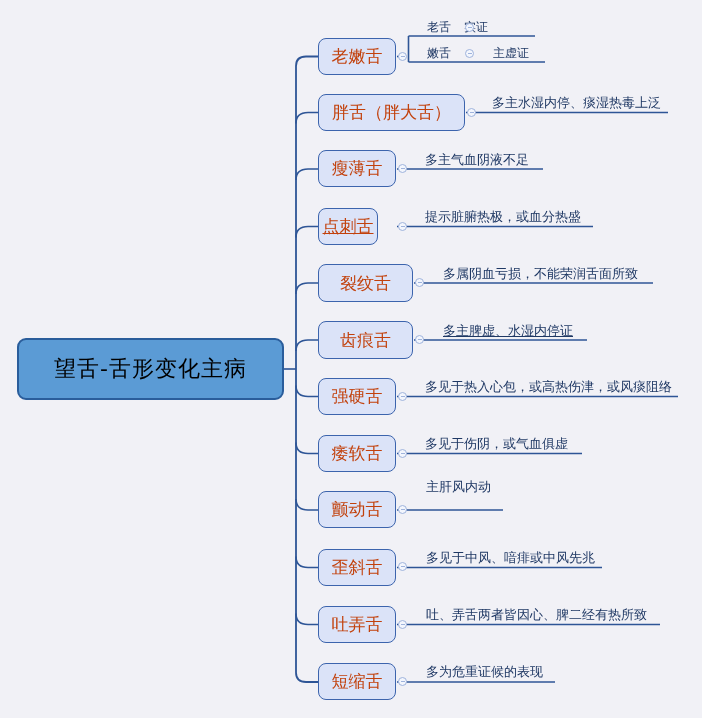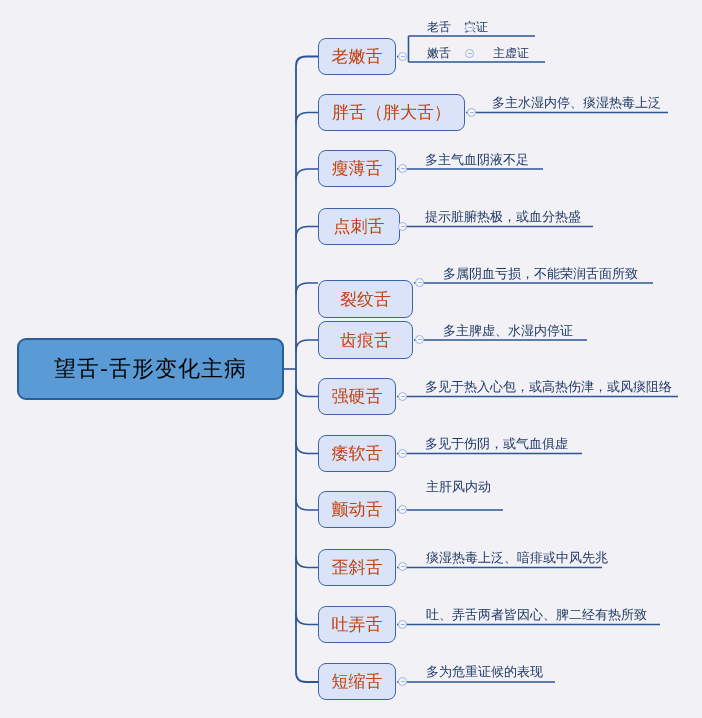--- a/index.html
+++ b/index.html
@@ -121,47 +121,47 @@
   <div class="child-label" style="left:493px;top:46px;">主虚证</div>
 
   <div class="node branch" style="left:318px;top:94px;width:147px;height:37px;">胖舌（胖大舌）</div>
   <span class="collapse-icon" style="left:467px;top:108px;"></span>
   <div class="note" style="left:492px;top:95px;">多主水湿内停、痰湿热毒上泛</div>
 
   <div class="node branch" style="left:318px;top:150px;width:78px;height:37px;">瘦薄舌</div>
   <span class="collapse-icon" style="left:398px;top:164px;"></span>
   <div class="note" style="left:425px;top:152px;">多主气血阴液不足</div>
 
-  <div class="node branch" style="left:318px;top:208px;width:82px;height:37px;">点刺舌</div>
+  <div class="node branch" style="left:318px;top:208px;width:60px;height:37px;text-decoration:underline;">点刺舌</div>
   <span class="collapse-icon" style="left:398px;top:222px;"></span>
   <div class="note" style="left:425px;top:209px;">提示脏腑热极，或血分热盛</div>
 
-  <div class="node branch" style="left:318px;top:264px;width:95px;height:38px;margin-top:16px;">裂纹舌</div>
+  <div class="node branch" style="left:318px;top:264px;width:95px;height:38px;">裂纹舌</div>
   <span class="collapse-icon" style="left:415px;top:278px;"></span>
   <div class="note" style="left:443px;top:266px;">多属阴血亏损，不能荣润舌面所致</div>
 
   <div class="node branch" style="left:318px;top:321px;width:95px;height:38px;">齿痕舌</div>
   <span class="collapse-icon" style="left:415px;top:335px;"></span>
-  <div class="note" style="left:443px;top:323px;">多主脾虚、水湿内停证</div>
+  <div class="note" style="left:443px;top:323px;text-decoration:underline;">多主脾虚、水湿内停证</div>
 
   <div class="node branch" style="left:318px;top:378px;width:78px;height:37px;">强硬舌</div>
   <span class="collapse-icon" style="left:398px;top:392px;"></span>
   <div class="note" style="left:425px;top:379px;">多见于热入心包，或高热伤津，或风痰阻络</div>
 
   <div class="node branch" style="left:318px;top:435px;width:78px;height:37px;">痿软舌</div>
   <span class="collapse-icon" style="left:398px;top:449px;"></span>
   <div class="note" style="left:425px;top:436px;">多见于伤阴，或气血俱虚</div>
 
   <div class="node branch" style="left:318px;top:491px;width:78px;height:37px;">颤动舌</div>
   <span class="collapse-icon" style="left:398px;top:505px;"></span>
   <div class="note" style="left:426px;top:479px;">主肝风内动</div>
 
   <div class="node branch" style="left:318px;top:549px;width:78px;height:37px;">歪斜舌</div>
   <span class="collapse-icon" style="left:398px;top:562px;"></span>
-  <div class="note" style="left:426px;top:550px;">痰湿热毒上泛、喑痱或中风先兆</div>
+  <div class="note" style="left:426px;top:550px;">多见于中风、喑痱或中风先兆</div>
 
   <div class="node branch" style="left:318px;top:606px;width:78px;height:37px;">吐弄舌</div>
   <span class="collapse-icon" style="left:398px;top:620px;"></span>
   <div class="note" style="left:426px;top:607px;">吐、弄舌两者皆因心、脾二经有热所致</div>
 
   <div class="node branch" style="left:318px;top:663px;width:78px;height:37px;">短缩舌</div>
   <span class="collapse-icon" style="left:398px;top:677px;"></span>
   <div class="note" style="left:426px;top:664px;">多为危重证候的表现</div>
 
 </div>

